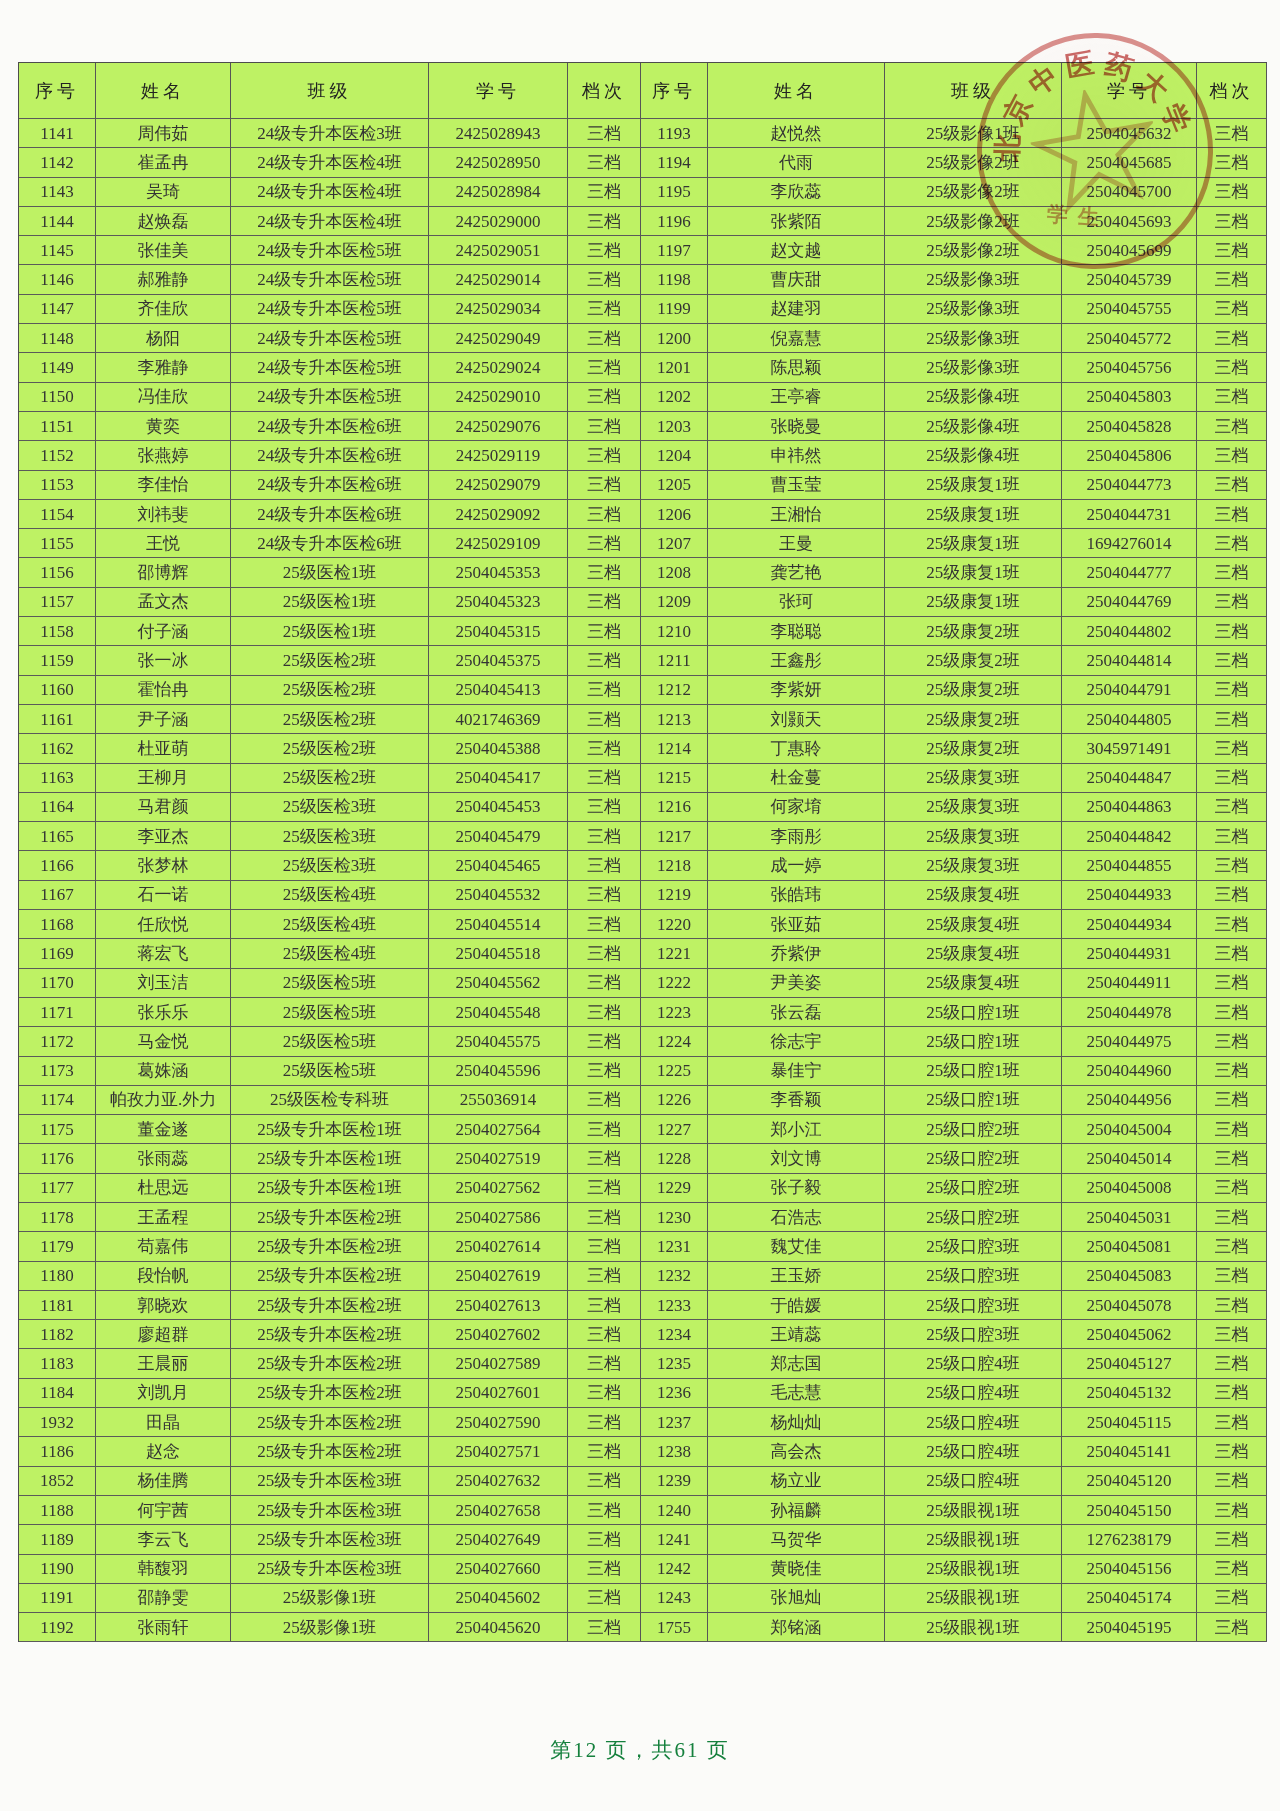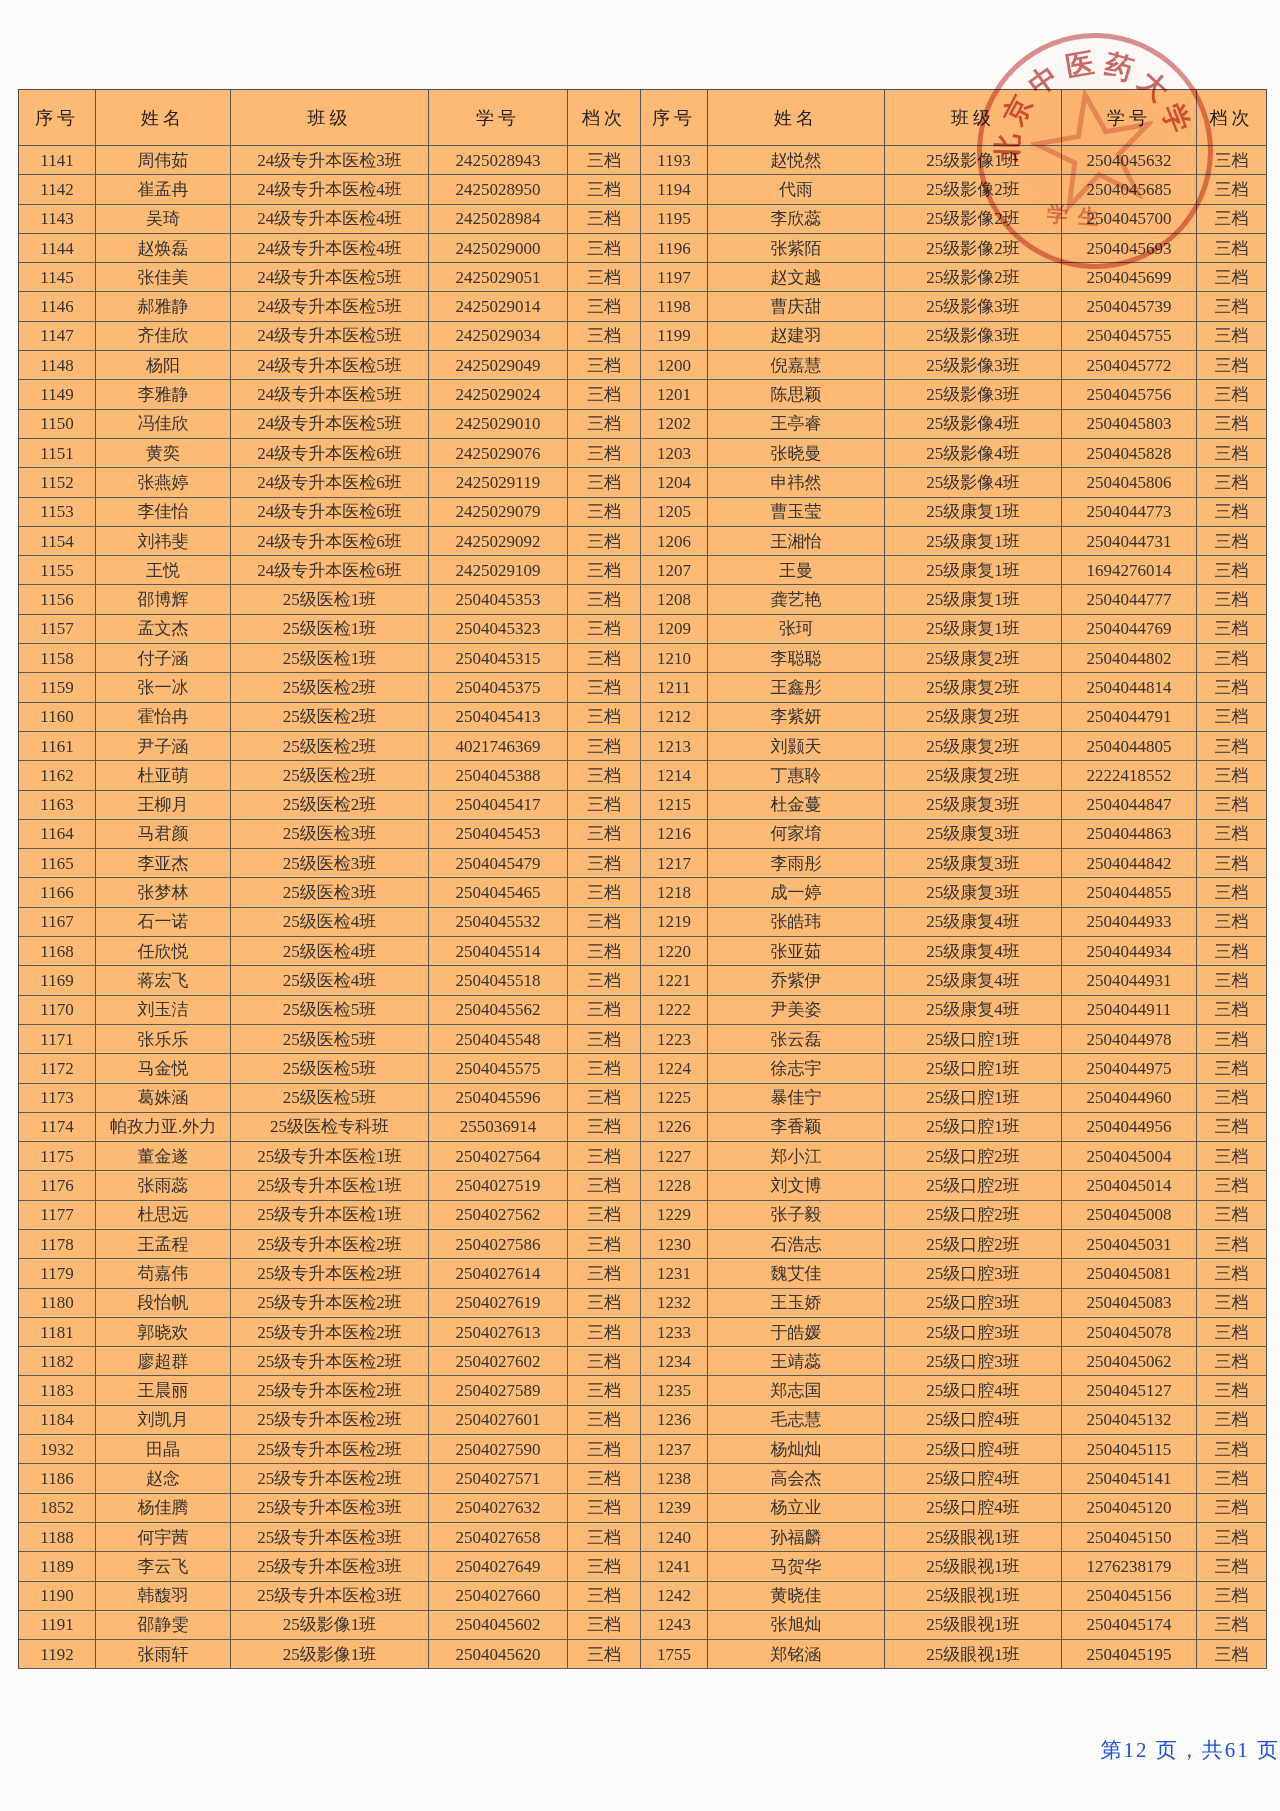--- a/index.html
+++ b/index.html
@@ -13,22 +13,21 @@
   }
   .page{position:absolute;inset:0;}
   
   .roster{
     position:absolute;left:18px;top:62px;
     display:grid;
     grid-template-columns:77px 135px 198px 139px 73px 67px 177px 177px 135px 70px;
     grid-template-rows:56px repeat(52,29.31px);
     border-top:1px solid #4d4d4d;
     border-left:1px solid #4d4d4d;
-    background:#fdba74;
-    margin-top:27px;
+    background:#bef264;
   }
   .cell{
     border-right:1px solid #565656;
     border-bottom:1px solid #5a5a5a;
     display:flex;align-items:center;justify-content:center;
     font-size:17px;
     line-height:1;
     white-space:nowrap;
     overflow:hidden;
     color:#343434;
@@ -65,23 +64,23 @@
   .seal-bottom{
     position:absolute;left:24%;top:71%;
     font-size:21px;font-weight:bold;
     color:rgba(193,70,67,.55);
     transform:rotate(14deg);
     letter-spacing:10px;
   }
   
   .footer{
     position:absolute;left:0;top:1736px;width:100%;
-    text-align:right;
+    text-align:center;
     font-size:21px;
-    color:#1d4ed8;
+    color:#15803d;
     letter-spacing:2px;
   }
 </style>
 </head>
 <body>
 
 <div class="page">
 
   <div class="roster">
       <div class="cell hcell">序号</div>
@@ -305,21 +304,21 @@
       <div class="cell num">2504044805</div>
       <div class="cell ">三档</div>
       <div class="cell num">1162</div>
       <div class="cell ">杜亚萌</div>
       <div class="cell ">25级医检2班</div>
       <div class="cell num">2504045388</div>
       <div class="cell ">三档</div>
       <div class="cell num">1214</div>
       <div class="cell ">丁惠聆</div>
       <div class="cell ">25级康复2班</div>
-      <div class="cell num">2222418552</div>
+      <div class="cell num">3045971491</div>
       <div class="cell ">三档</div>
       <div class="cell num">1163</div>
       <div class="cell ">王柳月</div>
       <div class="cell ">25级医检2班</div>
       <div class="cell num">2504045417</div>
       <div class="cell ">三档</div>
       <div class="cell num">1215</div>
       <div class="cell ">杜金蔓</div>
       <div class="cell ">25级康复3班</div>
       <div class="cell num">2504044847</div>

